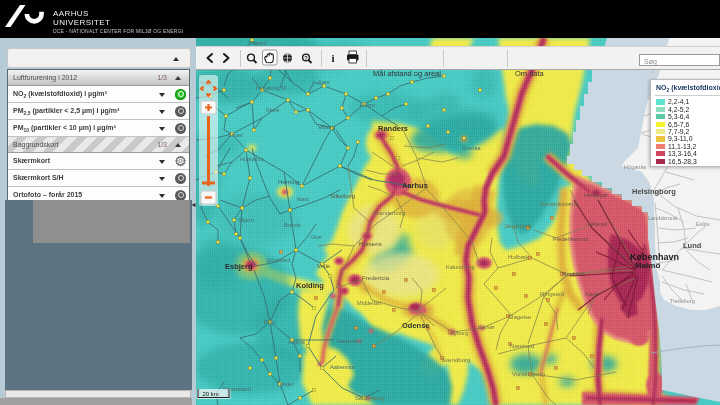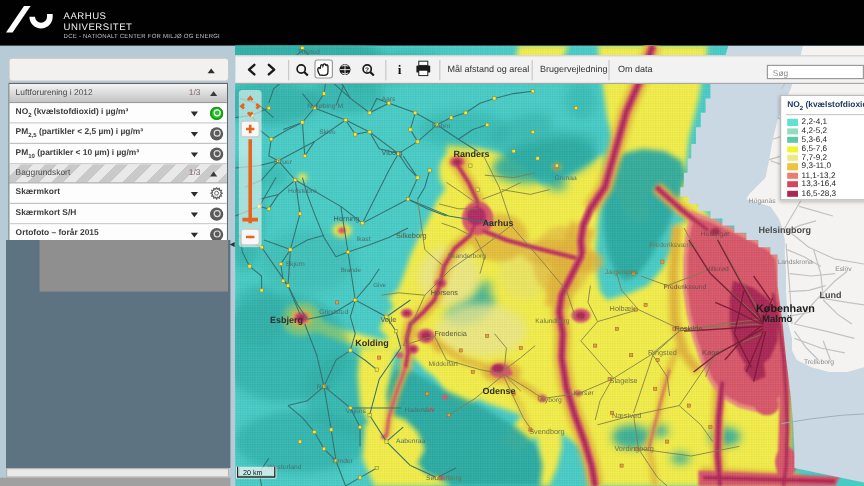--- a/index.html
+++ b/index.html
@@ -39,21 +39,21 @@
   #graybox{position:absolute;left:33px;top:200px;width:157px;height:43px;background:#8f8f8f;}
   #slate{position:absolute;left:5px;top:200px;width:187px;height:190px;background:#5d7382;}
   #sidescroll{position:absolute;left:5px;top:390px;width:186px;height:8px;background:#e9e9e7;border:1px solid #b5b5b3;box-sizing:border-box;}
   #botstrip{position:absolute;left:0px;top:398px;width:192px;height:7px;background:#a0a0a0;}
   #collarrow{position:absolute;left:190px;top:200px;width:6px;height:9px;font-size:7px;color:#333;line-height:9px;}
   #zoomstrip{position:absolute;left:199px;top:75px;width:19px;height:131px;background:rgba(255,255,255,.55);border-radius:3px;}
   
   #toolbar{position:absolute;left:196px;top:46px;width:524px;height:24px;background:#f2f2f2;
      border-top:1px solid #d0d0d0;border-bottom:1px solid #a9a9a9;box-sizing:border-box;}
   #toolbar .sep{position:absolute;top:3px;width:1px;height:17px;background:#c9c9c9;}
-  #toolbar .tbtxt{position:absolute;top:0;height:14px;line-height:22px;font-size:7.5px;color:#333;}
+  #toolbar .tbtxt{position:absolute;top:16px;height:14px;line-height:22px;font-size:7.5px;color:#333;}
   #search{position:absolute;left:443px;top:7px;width:81px;height:12px;border:1px solid #9a9a9a;
      background:#fff;font-size:7px;color:#8a8a8a;line-height:13px;padding-left:4px;box-sizing:border-box;}
   
   #legend{position:absolute;left:650px;top:79px;width:86px;height:86px;background:#fff;
      border:1px solid #bbb;box-shadow:-1px 1px 3px rgba(0,0,0,.25);font-size:7px;}
   #legend .ti{margin:4px 0 2px 5px;font-weight:bold;color:#1d3b63;font-size:7px;white-space:nowrap;}
   #legend hr{margin:0 0 2px 4px;border:none;border-top:1px solid #ccc;}
   #legend .lr{position:relative;height:7.4px;line-height:7.4px;color:#222;font-size:6.8px;}
   #legend .sw{position:absolute;left:5px;top:1px;width:9px;height:5.2px;}
   #legend .lb{position:absolute;left:17px;top:0;}
@@ -605,21 +605,20 @@
         <rect x="0" y="3.5" width="11.5" height="6" rx="1" fill="#1a1a1a"></rect>
         <rect x="2" y="0" width="7.5" height="3.5" fill="#fff" stroke="#1a1a1a" stroke-width="0.8"></rect>
         <rect x="2" y="7.5" width="7.5" height="4.5" fill="#fff" stroke="#1a1a1a" stroke-width="0.8"></rect>
       </g>
     </svg>
     <div class="sep" style="left:44px"></div>
     <div class="sep" style="left:125px"></div>
     <div class="sep" style="left:170px"></div>
     <div class="tbtxt" style="left:177px">Mål afstand og areal</div>
     <div class="sep" style="left:247px"></div>
-    <div class="tbtxt" style="left:254px">Brugervejledning</div>
     <div class="sep" style="left:311px"></div>
     <div class="tbtxt" style="left:319px">Om data</div>
     <div id="search">Søg</div>
   </div>
 
   <div id="legend">
     <div class="ti">NO<sub style="font-size:5px">2</sub> (kvælstofdioxid</div>
     <hr>
     <div class="lr">
         <div class="sw" style="background:#5fe2cf"></div>

